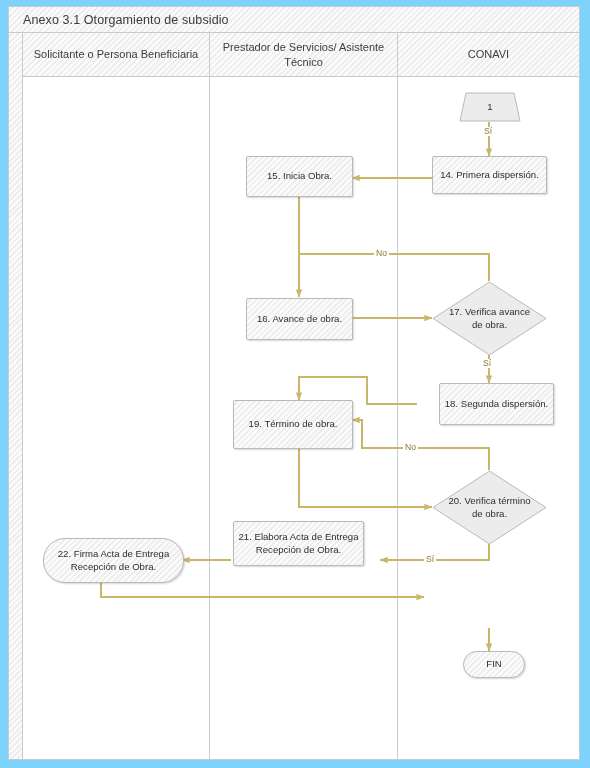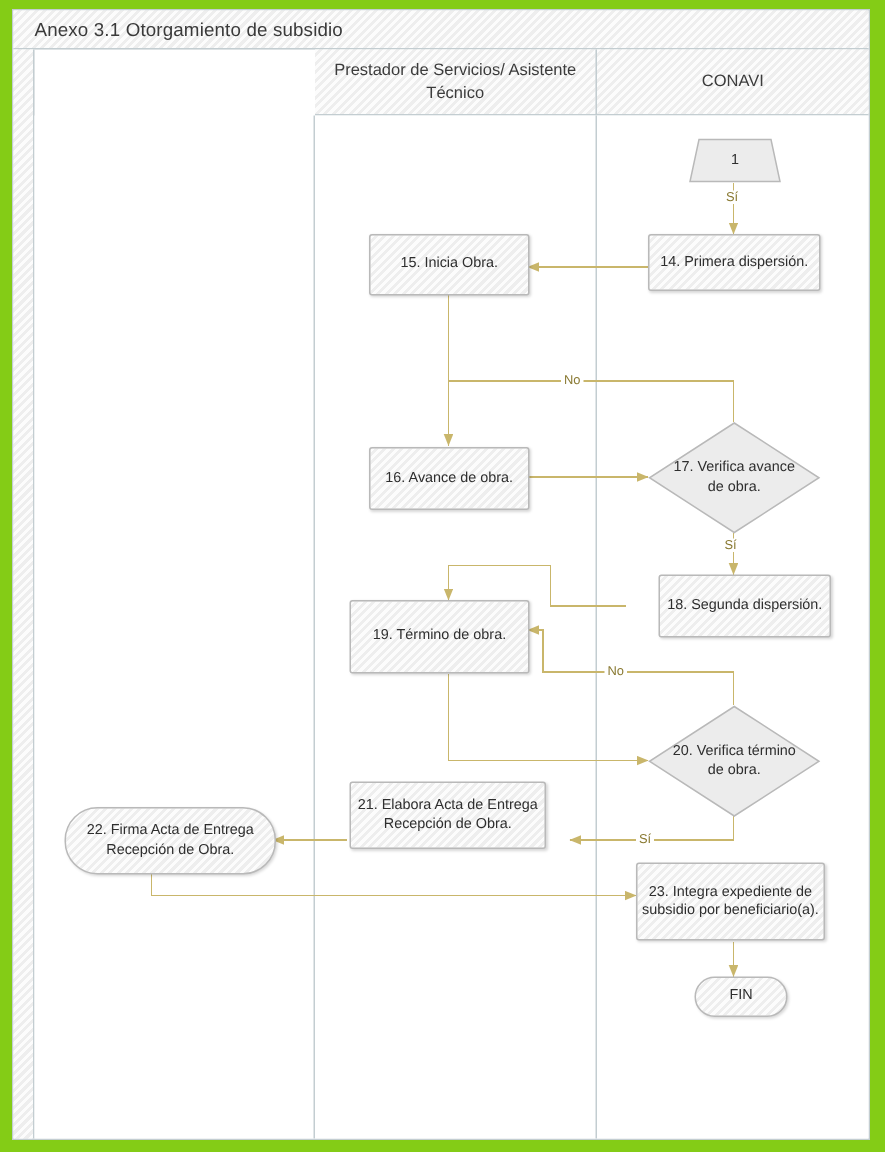--- a/index.html
+++ b/index.html
@@ -9,21 +9,21 @@
     width: 590px;
     height: 768px;
     overflow: hidden;
     font-family: "Liberation Sans", sans-serif;
   }
 
   #root {
     position: relative;
     width: 590px;
     height: 768px;
-    background: #84cc16;
+    background: #7dd3fc;
   }
 
   
   .frame {
     position: absolute;
     left: 8px;
     top: 6px;
     width: 572px;
     height: 754px;
     border: 1px solid #c3cdd1;
@@ -192,20 +192,23 @@
 <div id="root">
 
   <div class="frame">
 
     <div class="title-bar hatch">
       <span>Anexo 3.1 Otorgamiento de subsidio</span>
     </div>
 
     <div class="side-strip hatch"></div>
 
+    <div class="lane-header hatch" style="left:14px; width:187px;">
+      <span>Solicitante o Persona Beneficiaria</span>
+    </div>
     <div class="lane-header hatch" style="left:201px; width:188px;">
       <span>Prestador de Servicios/ Asistente Técnico</span>
     </div>
     <div class="lane-header hatch last" style="left:389px; width:181px;">
       <span>CONAVI</span>
     </div>
 
     <div class="lane-body" style="left:14px; width:187px;"></div>
     <div class="lane-body" style="left:201px; width:188px;"></div>
     <div class="lane-body last" style="left:389px; width:181px;"></div>
@@ -291,23 +294,20 @@
   </div>
 
   <div class="node process hatch" style="left:233px; top:521px; width:131px; height:45px;">
     <span>21. Elabora Acta de Entrega Recepción de Obra.</span>
   </div>
 
   <div class="node process hatch" style="left:43px; top:538px; width:141px; height:45px;border-radius:22px;">
     <span>22. Firma Acta de Entrega Recepción de Obra.</span>
   </div>
 
-  <div class="node process hatch" style="left:424px; top:575px; width:126px; height:52px;">
-    <span>23. Integra expediente de subsidio por beneficiario(a).</span>
-  </div>
 
   <div class="node terminator hatch" style="left:463px; top:651px; width:62px; height:27px;">
     <span>FIN</span>
   </div>
 
   <div class="edge-label" style="left:482px; top:127px;">Sí</div>
 
   <div class="edge-label" style="left:374px; top:249px;">No</div>
 
   <div class="edge-label" style="left:481px; top:359px;">Sí</div>

